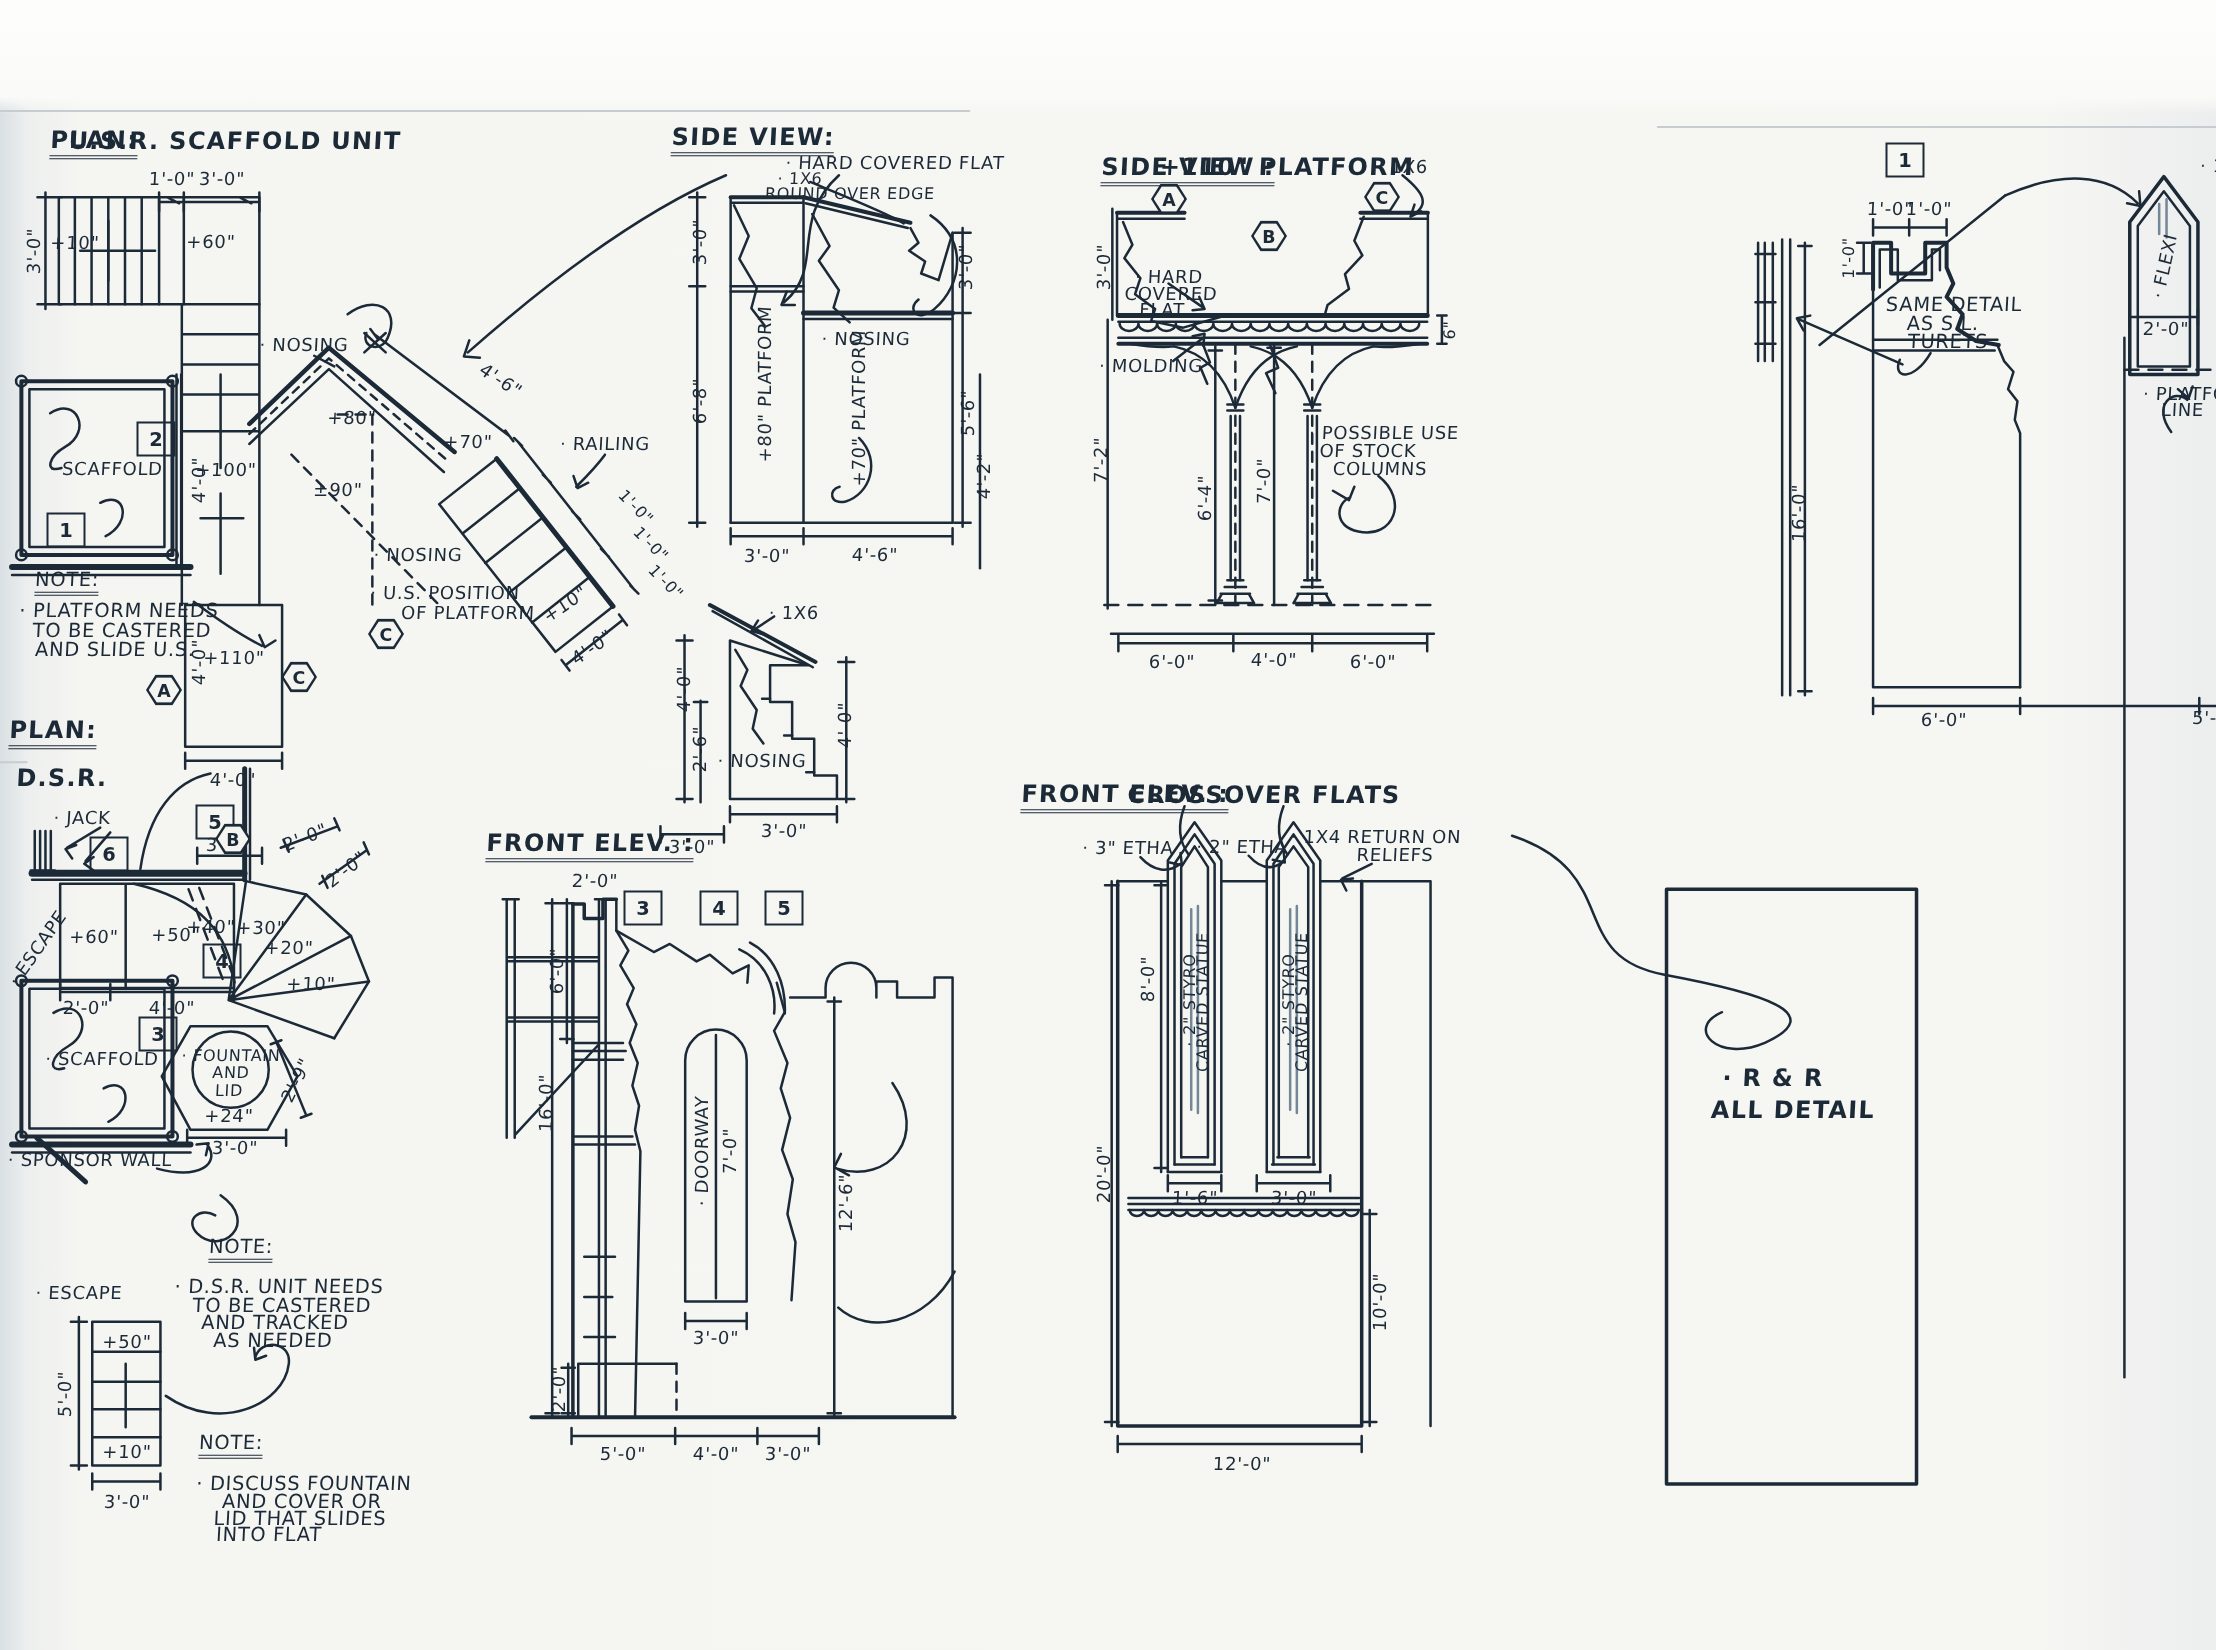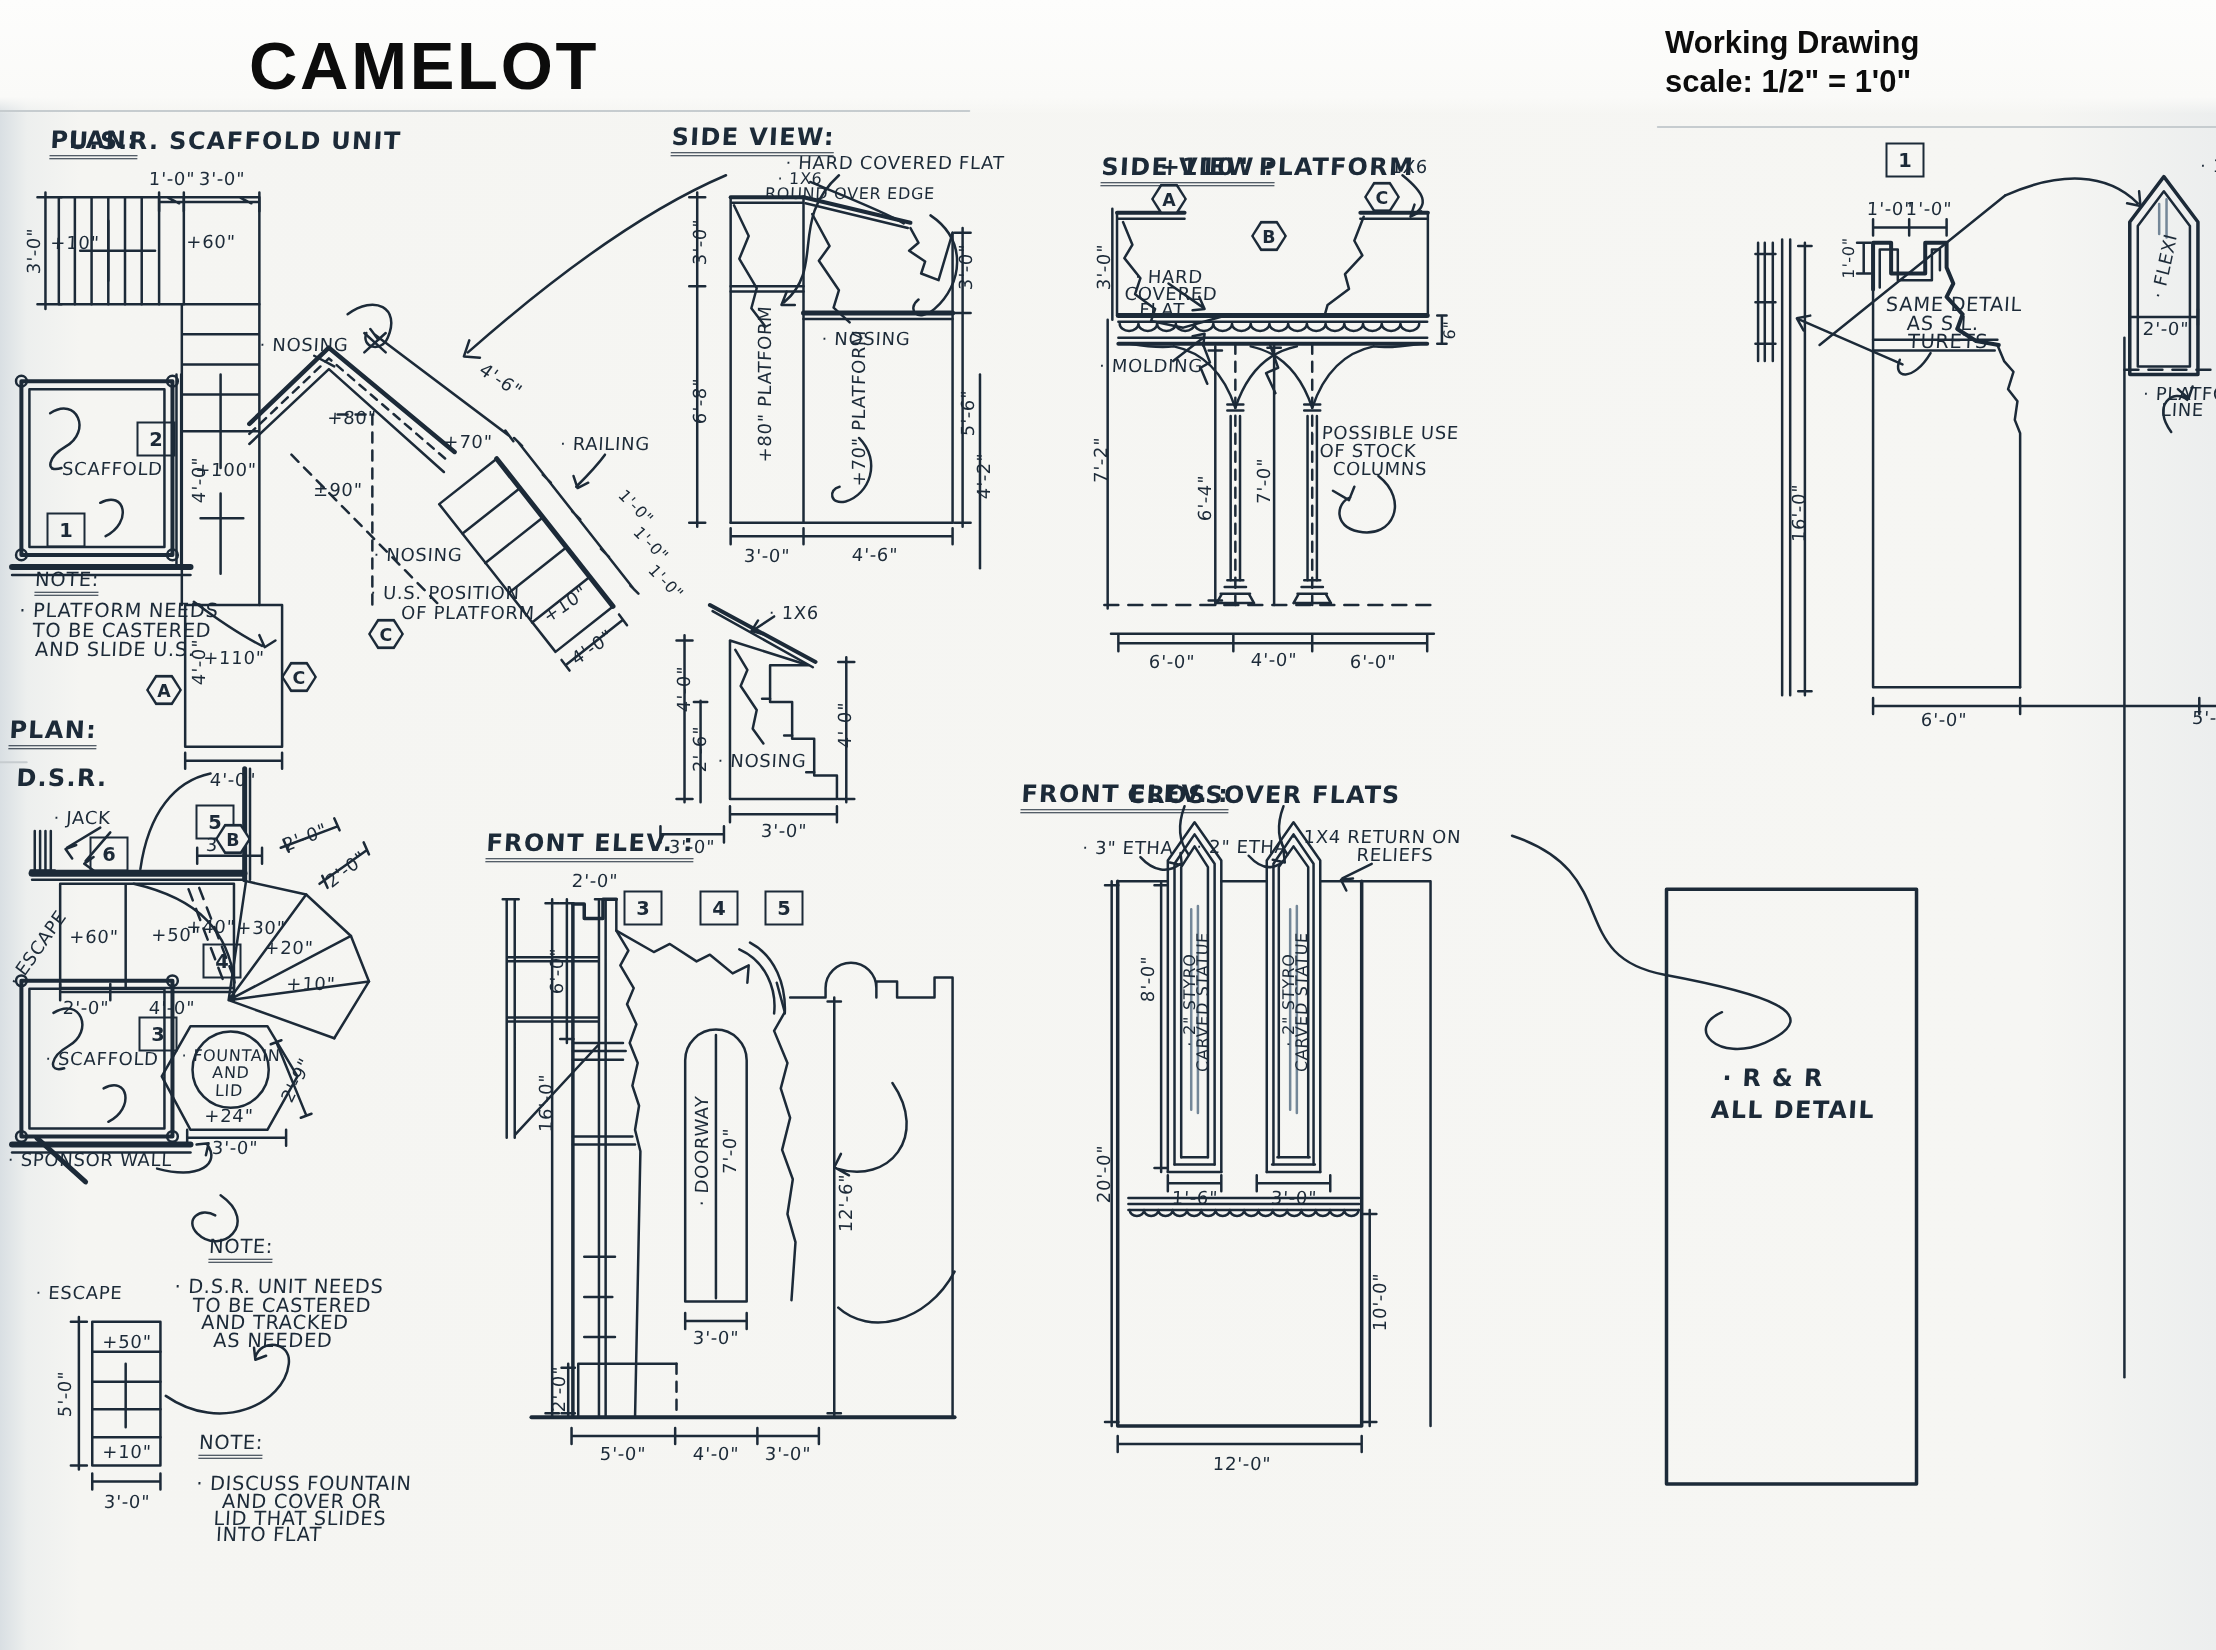--- a/index.html
+++ b/index.html
@@ -258,25 +258,20 @@
     <path d="M855 2148 H1225 M855 2136 v24 M1010 2136 v24 M1133 2136 v24 M1225 2136 v24"></path>
     <path d="M848 1345 V1560 M838 1351 h20 M838 1554 h20"></path>
     <path d="M826 1345 V2120 M816 1351 h20 M816 2114 h20"></path>
     <path d="M1248 1492 V2120 M1238 1498 h20 M1238 2114 h20"></path>
     <path d="M988 1248 H1083 M988 1236 v24 M1083 1236 v24"></path>
     <path d="M1335 1620 C 1390 1700 1330 1772 1252 1748 M1270 1758 l-22 -12 l10 -20"></path>
     <path d="M1428 1902 C 1386 1980 1300 1998 1254 1956"></path>
   </g>
 </svg>
 
-<div class="print-title">CAMELOT</div>
-<div class="print-sub">
-  <div>Working Drawing</div>
-  <div>scale:  1/2" = 1'0"</div>
-</div>
 
 <span class="lb vt u2" style="left:94px;top:143px">PLAN:</span>
 <span class="lb vt" style="left:235px;top:141px">U.S.R. SCAFFOLD UNIT</span>
 <span class="lb" style="left:172px;top:178px">1'-0"</span>
 <span class="lb" style="left:222px;top:178px">3'-0"</span>
 <span class="lb" style="left:33px;top:251px;transform:translate(-50%,-50%) rotate(-90deg) skewX(-3deg)">3'-0"</span>
 <span class="lb" style="left:75px;top:242px">+10"</span>
 <span class="lb" style="left:211px;top:241px">+60"</span>
 <span class="lb" style="left:304px;top:344px">· NOSING</span>
 <span class="lb" style="left:352px;top:417px">+80"</span>

